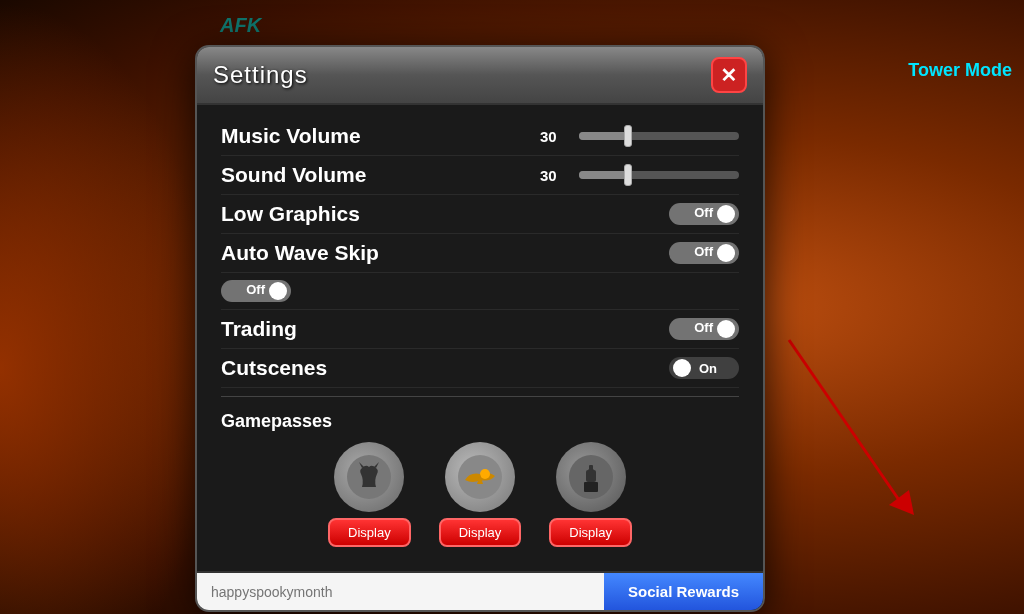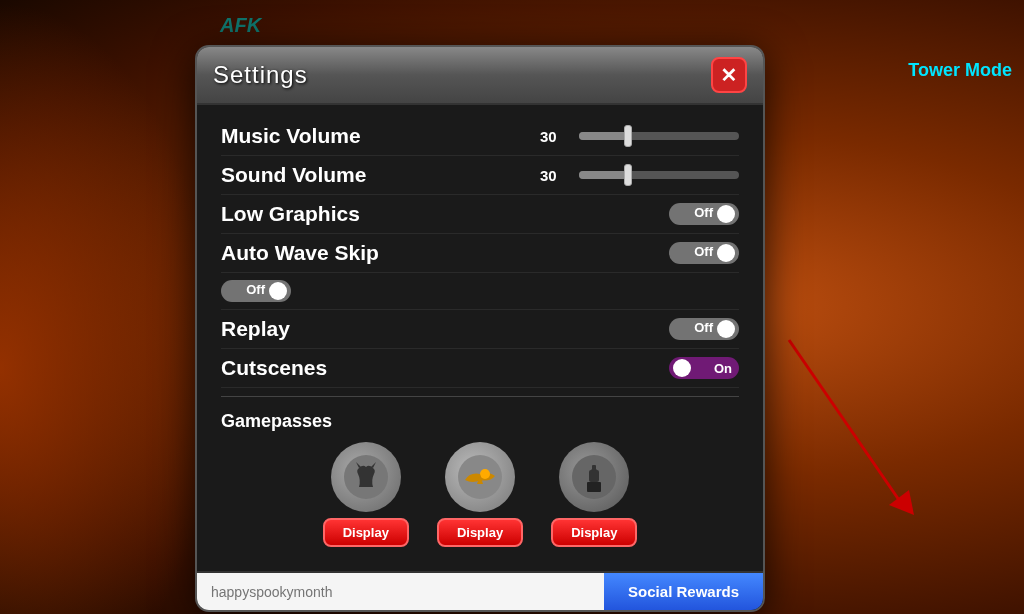--- a/index.html
+++ b/index.html
@@ -197,24 +197,24 @@
       width: 18px;
       height: 18px;
       background: white;
       border-radius: 50%;
     }
 
     
     .toggle-on {
       display: flex;
       align-items: center;
-      background: #701a75;
+      background: #404040;
       border-radius: 14px;
       padding: 2px 4px;
-      gap: 19px;
+      gap: 4px;
       min-width: 70px;
       justify-content: flex-start;
     }
 
     .toggle-on-label {
       color: white;
       font-size: 13px;
       font-weight: bold;
       padding-left: 4px;
     }
@@ -273,21 +273,21 @@
     }
 
     .gamepass-icon-3 {
       background: radial-gradient(circle at 40% 40%, #999, #555);
     }
 
     .display-btn {
       background: linear-gradient(180deg, #ff3333 0%, #cc0000 100%);
       color: white;
       font-size: 13px;
-      font-weight: bold;
+      font-weight: normal;
       padding: 5px 18px;
       border-radius: 8px;
       border: 2px solid #ff6666;
       cursor: pointer;
     }
 
     
     .modal-footer {
       display: flex;
       gap: 0;
@@ -382,21 +382,21 @@
     </div>
 
     <div class="settings-row">
       <div class="toggle-off">
         <span class="toggle-off-label">Off</span>
         <div class="toggle-circle"></div>
       </div>
     </div>
 
     <div class="settings-row">
-      <span class="setting-label">Replay</span>
+      <span class="setting-label">Trading</span>
       <div class="toggle-off">
         <span class="toggle-off-label">Off</span>
         <div class="toggle-circle"></div>
       </div>
     </div>
 
     <div class="settings-row">
       <span class="setting-label">Cutscenes</span>
       <div class="toggle-on">
         <div class="toggle-circle"></div>

